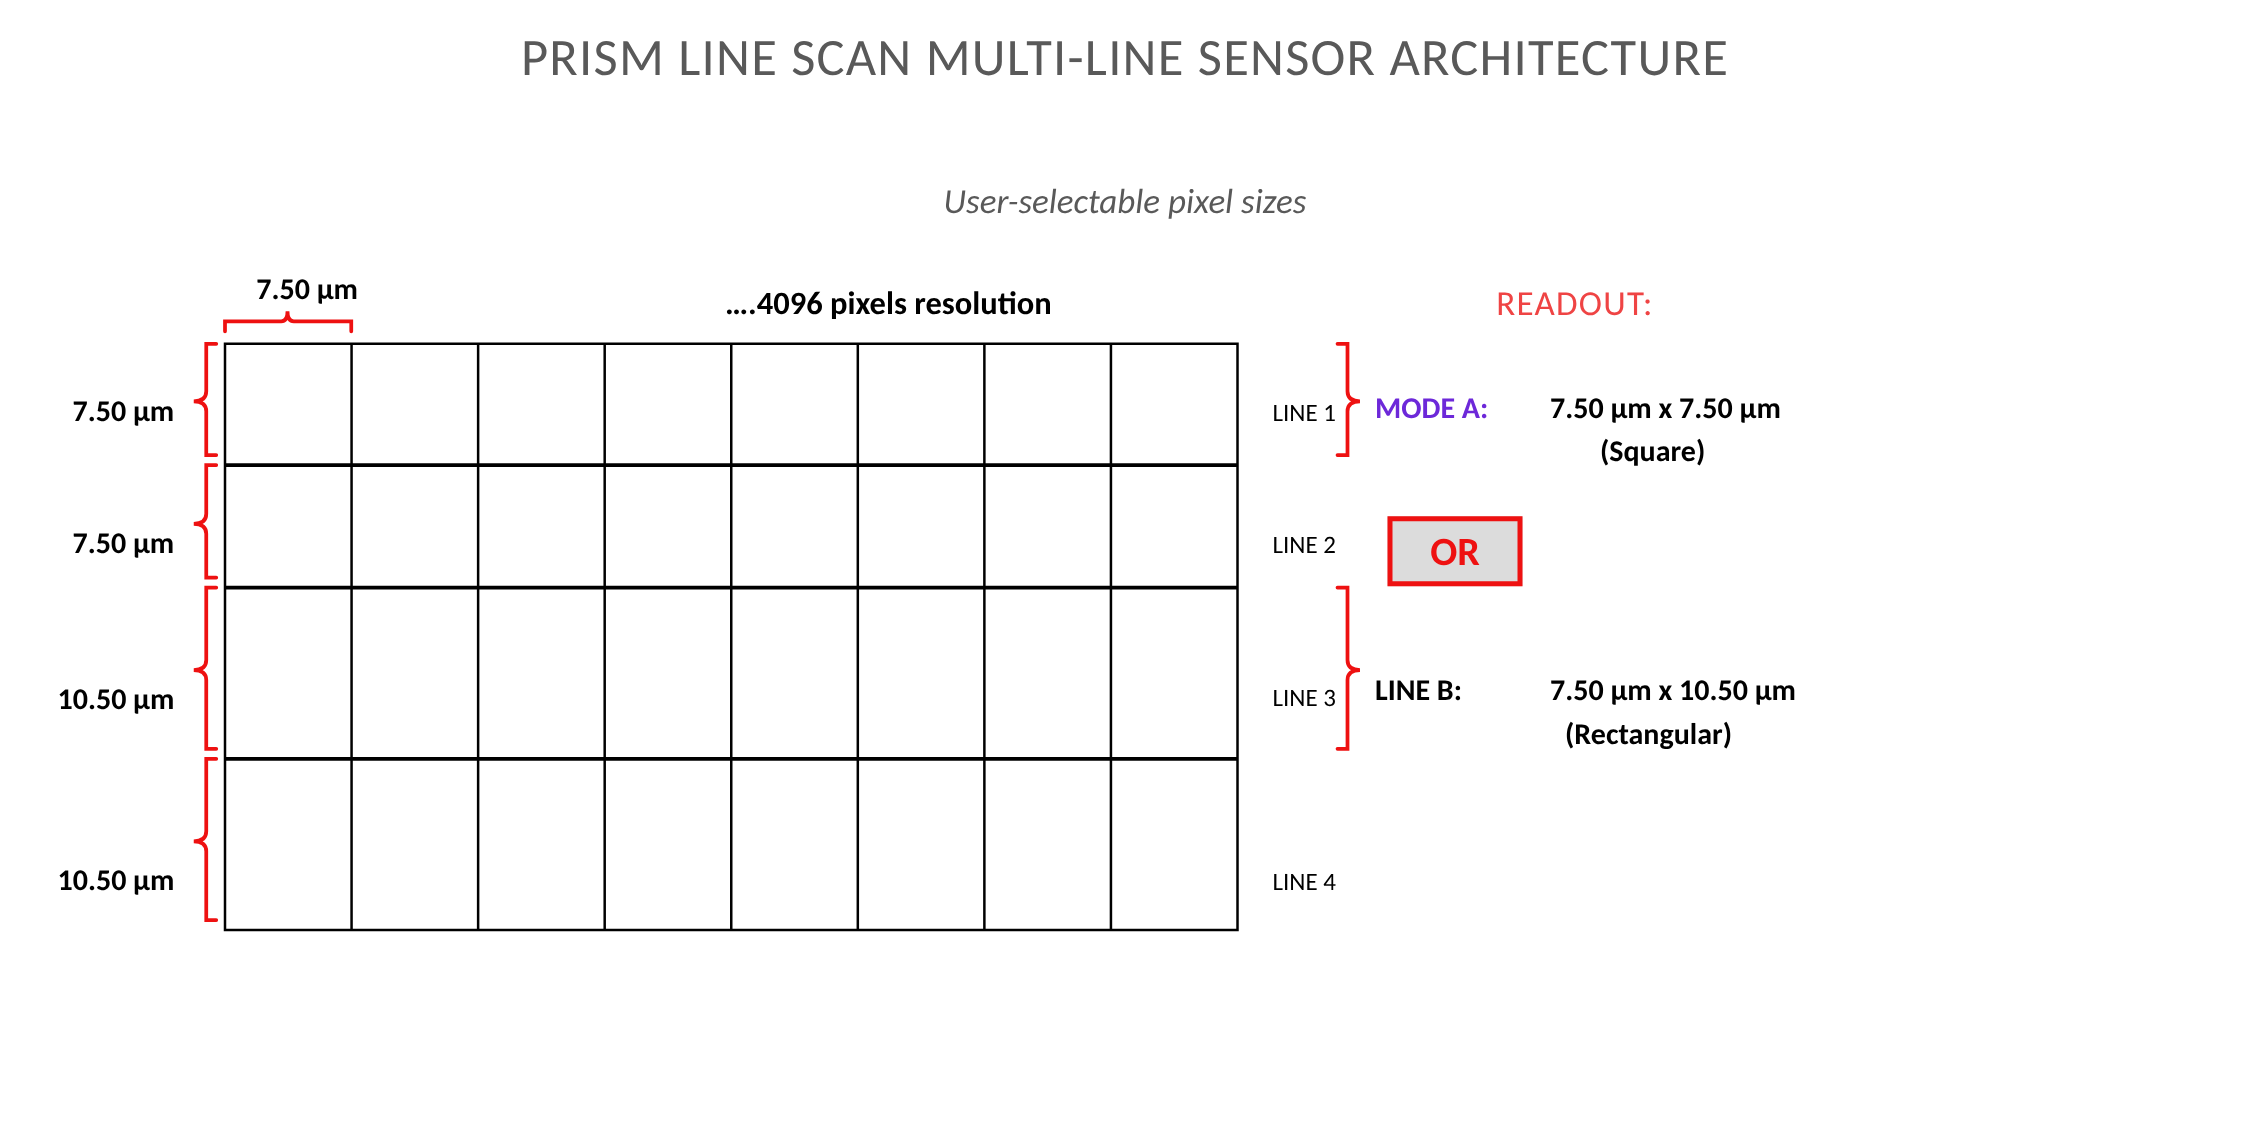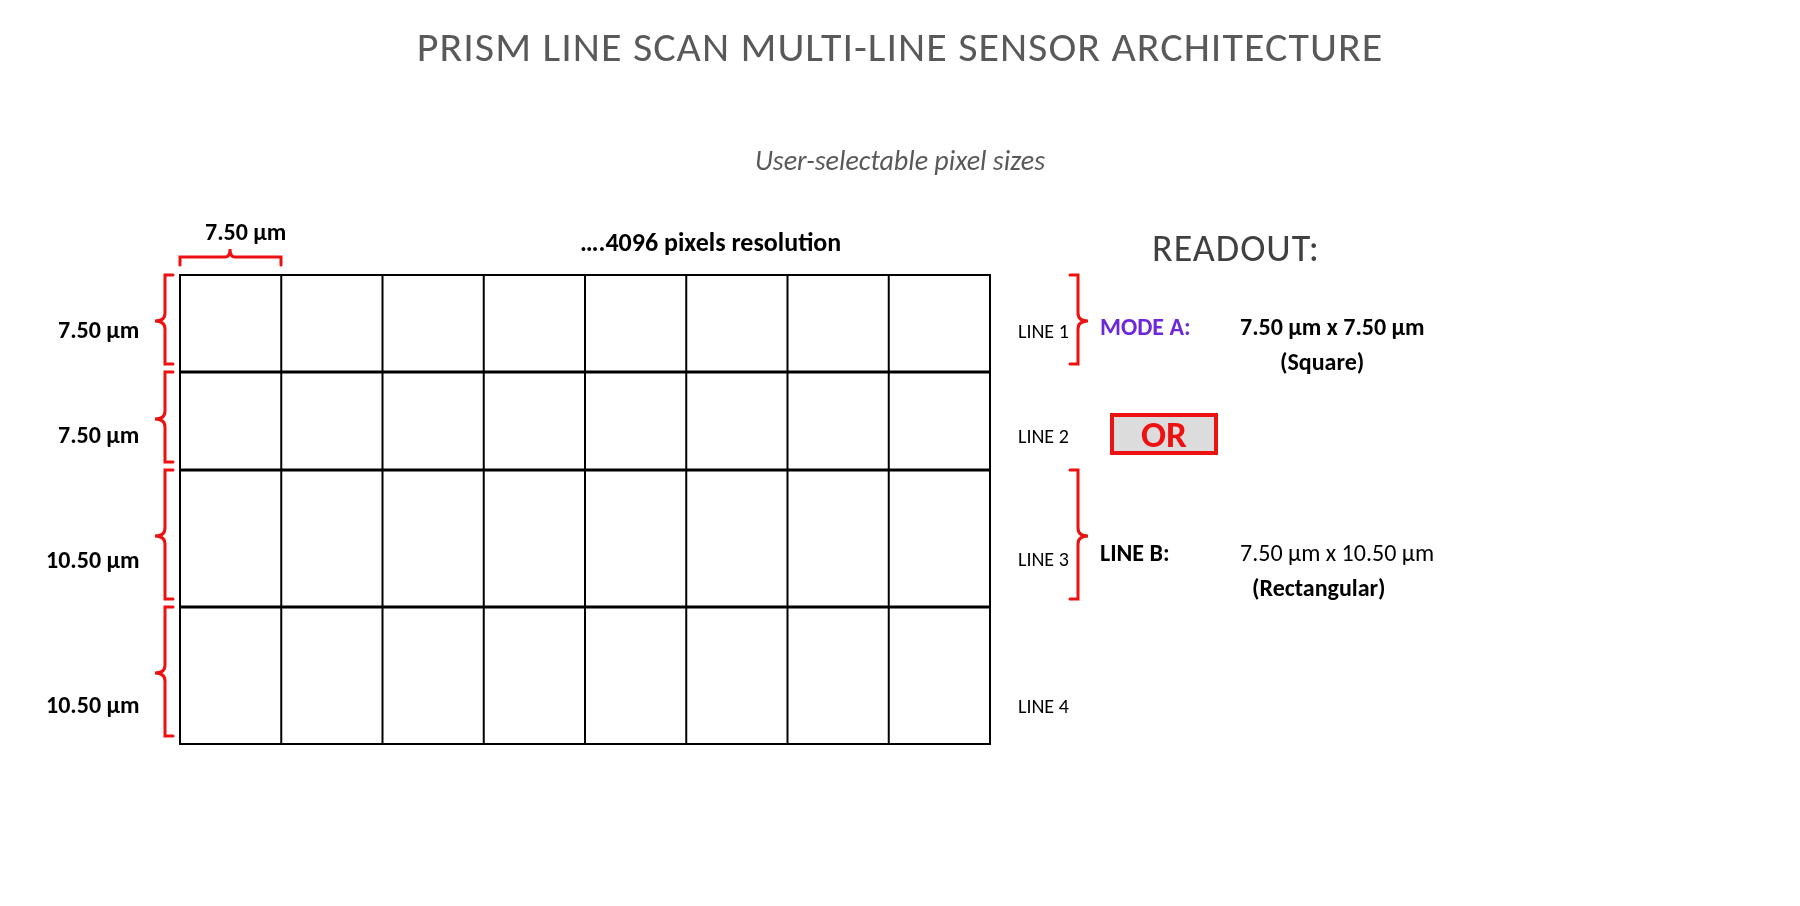--- a/index.html
+++ b/index.html
@@ -26,42 +26,42 @@
     left: 0; right: 0;
     top: 95px;
     text-align: center;
     font-size: 28px;
     font-style: italic;
     color: #595959;
     margin-top: 48px;
   }
   .readout-h {
     position: absolute;
-    left: 1152px;
+    left: 1197px;
     top: 225px;
-    font-size: 38px;
-    color: #404040;
+    font-size: 28px;
+    color: #ef4444;
     letter-spacing: 1px;
   }
   .mode-line1 { position: absolute; left: 1100px; top: 312px; font-size: 24px; color: #6d28d9; font-weight: 700; }
   .mode-line1b { position: absolute; left: 1240px; top: 312px; font-size: 24px; color: #000; font-weight: 700; }
   .mode-line1c { position: absolute; left: 1280px; top: 347px; font-size: 24px; color: #000; font-weight: 700; }
   .mode-line2 { position: absolute; left: 1100px; top: 538px; font-size: 24px; color: #000; font-weight: 700; }
-  .mode-line2b { position: absolute; left: 1240px; top: 538px; font-size: 24px; color: #000; font-weight: 400; }
+  .mode-line2b { position: absolute; left: 1240px; top: 538px; font-size: 24px; color: #000; font-weight: 700; }
   .mode-line2c { position: absolute; left: 1252px; top: 573px; font-size: 24px; color: #000; font-weight: 700; }
   .or-box {
     position: absolute;
     left: 1110px;
     top: 413px;
     width: 108px;
-    height: 42px;
+    height: 56px;
     background: #dcdcdc;
     border: 4px solid #e11;
     color: #e11;
-    font-size: 37px;
+    font-size: 32px;
     font-weight: 700;
     display: flex;
     align-items: center;
     justify-content: center;
     box-sizing: border-box;
   }
   
   .sensor-svg {
     position: absolute;
     left: 60px;

